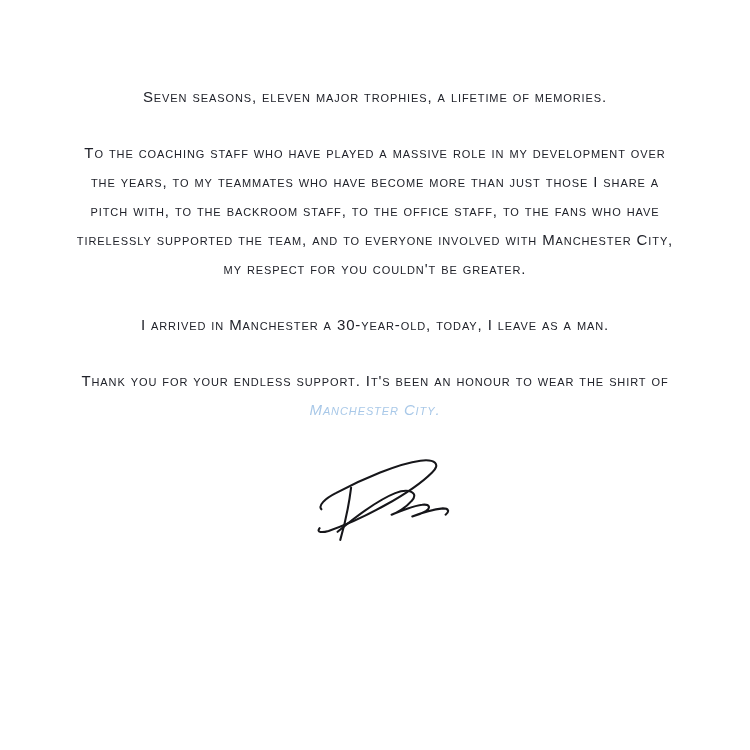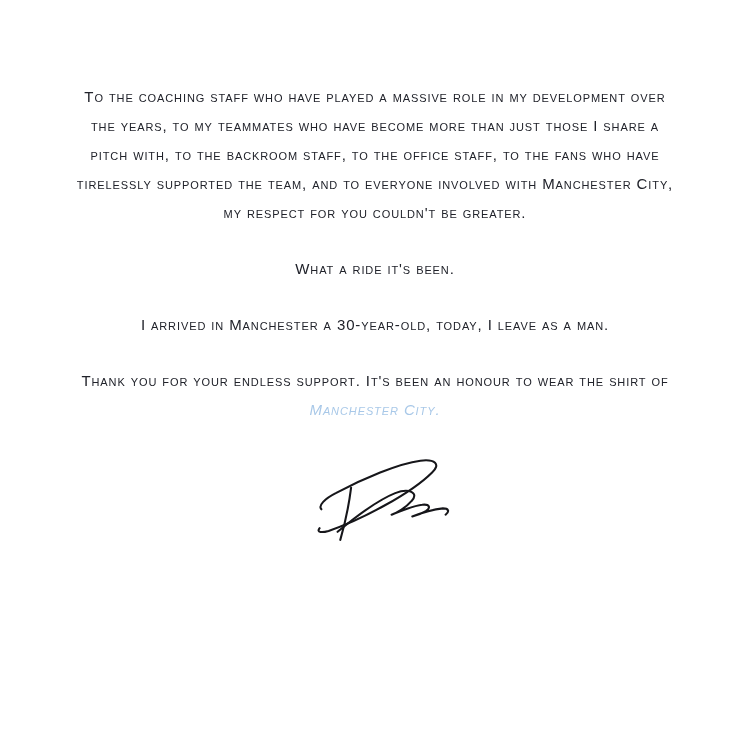--- a/index.html
+++ b/index.html
@@ -48,28 +48,28 @@
     stroke-linecap: round;
     stroke-linejoin: round;
   }
 </style>
 </head>
 <body>
 
 <div class="canvas">
   <div class="statement">
 
+    <p>Seven seasons, eleven major trophies, a lifetime of memories.</p>
 
     <p>To the coaching staff who have played a massive role in my development over
 the years, to my teammates who have become more than just those I share a
 pitch with, to the backroom staff, to the office staff, to the fans who have
 tirelessly supported the team, and to everyone involved with Manchester City,
 my respect for you couldn't be greater.</p>
 
-    <p>What a ride it's been.</p>
 
 
     <p>I arrived in Manchester a 30-year-old, today, I leave as a man.</p>
 
     <div class="closing">
       <span>Thank you for your endless support. It's been an honour to wear the shirt of</span><br>
       <span class="highlight">Manchester City.</span>
     </div>
 
     <div class="signature-wrap">

